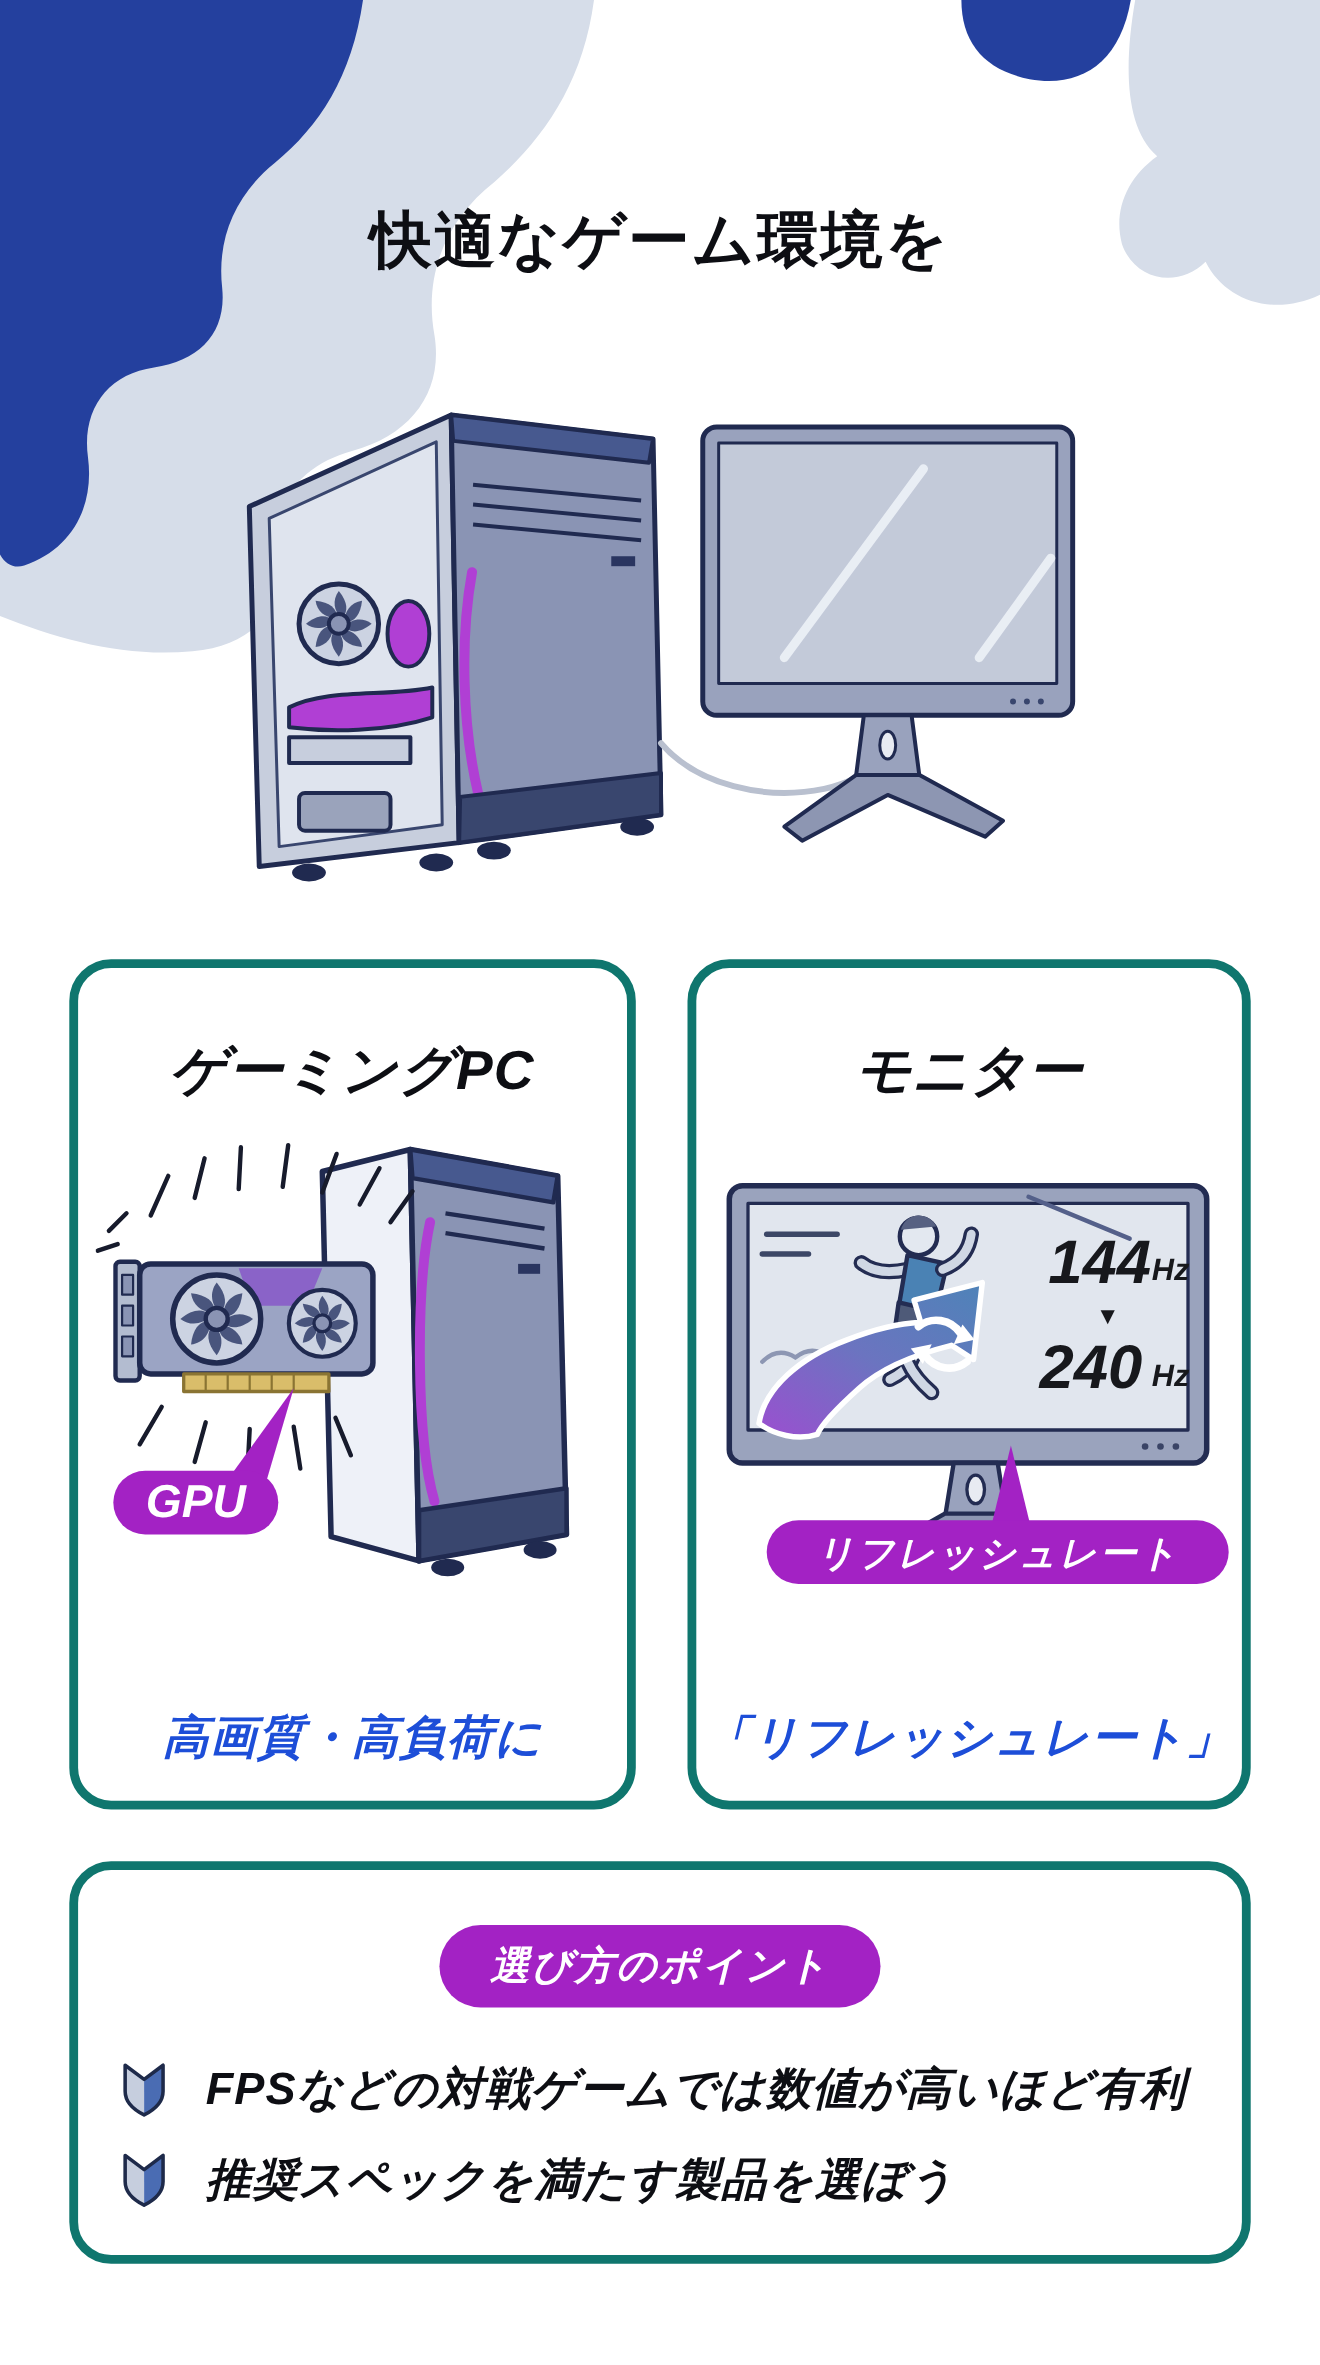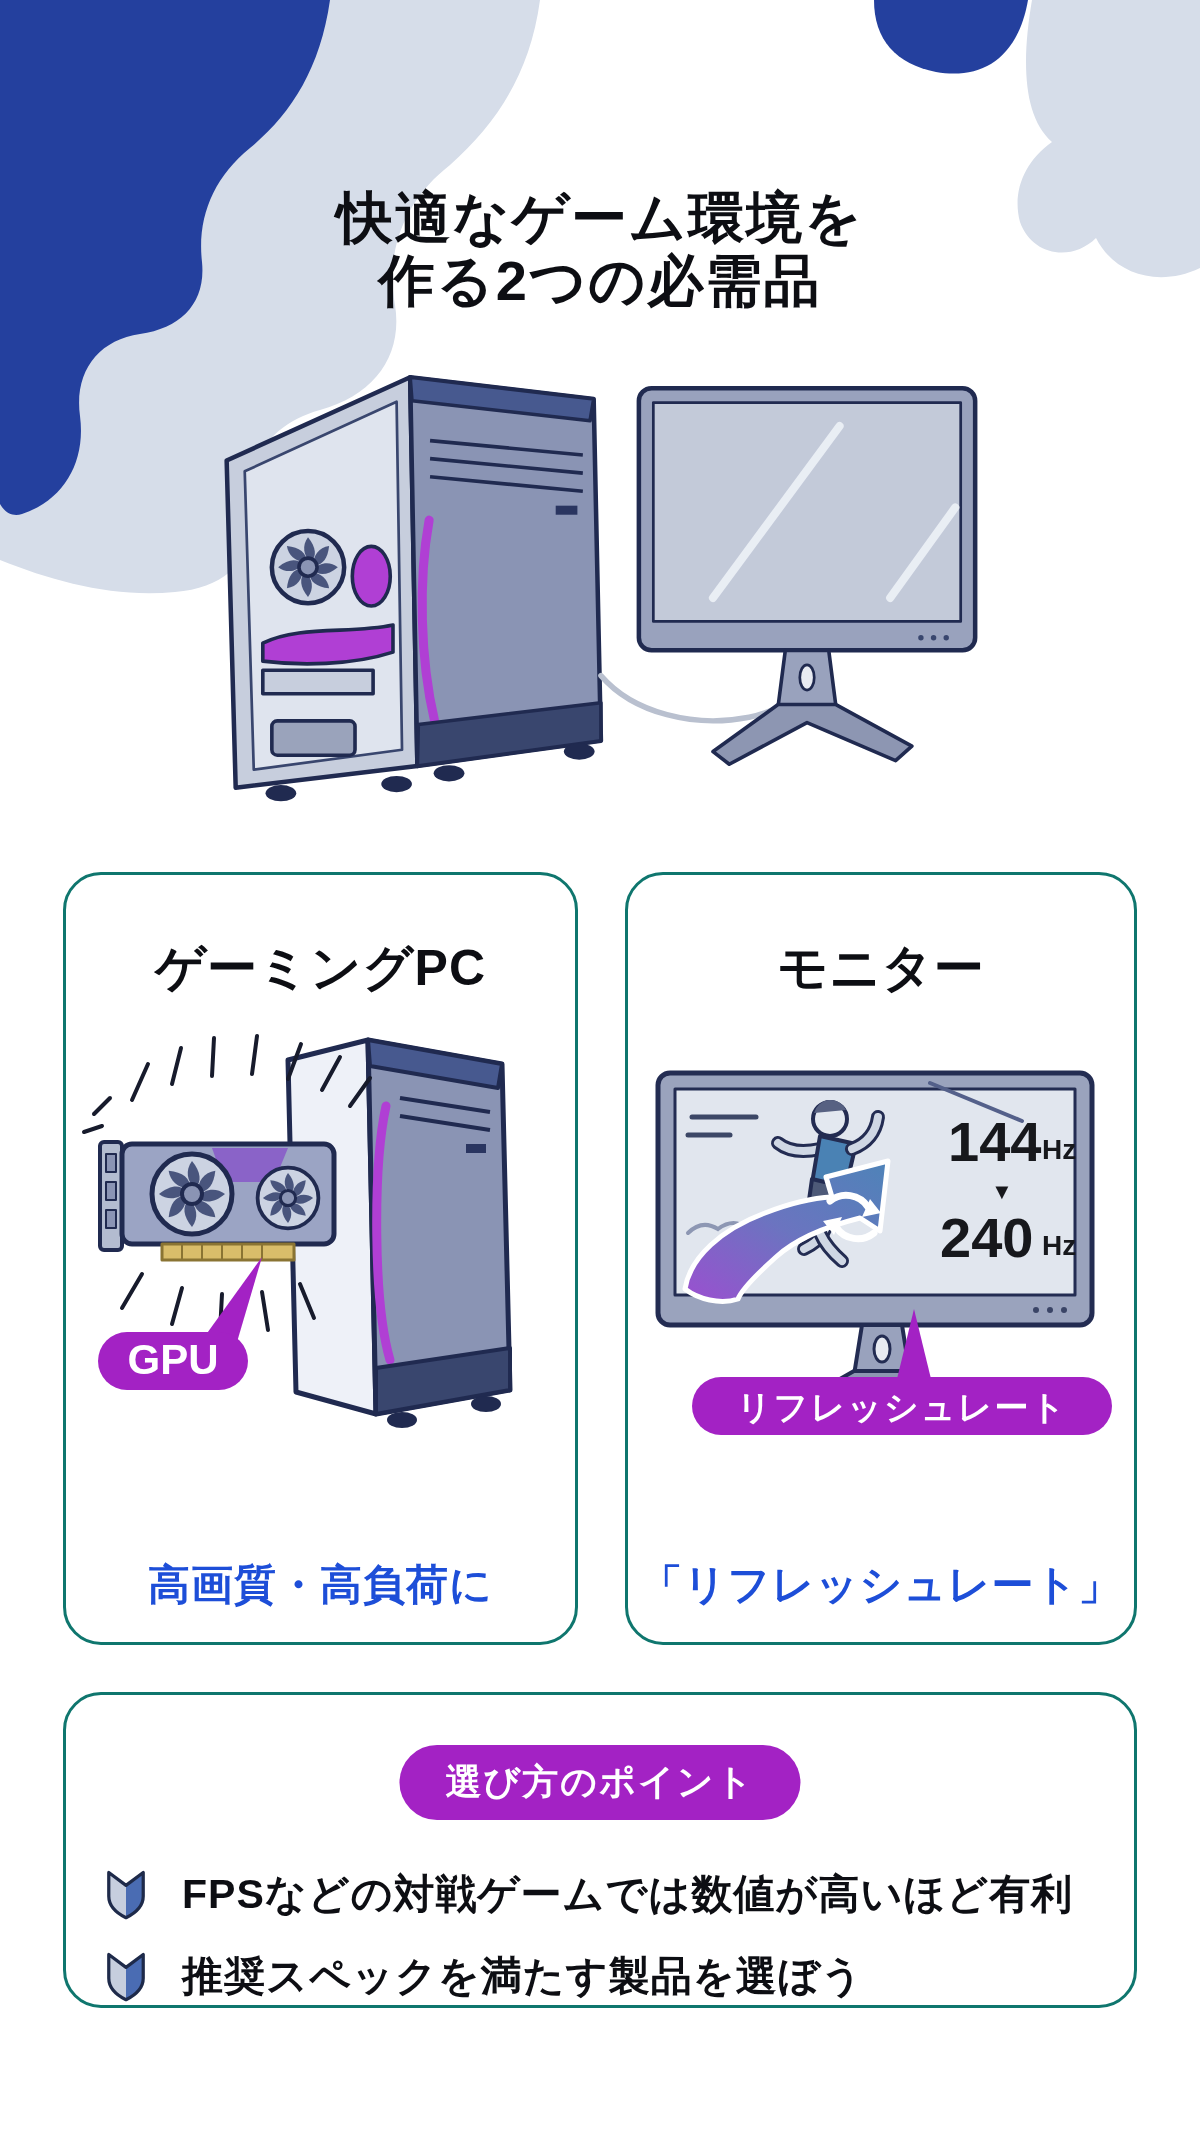--- a/index.html
+++ b/index.html
@@ -15,37 +15,38 @@
   .deco-tr{right:0;top:0;width:430px;height:300px;}
   
   .title{
     position:absolute;left:0;top:148px;width:1200px;text-align:center;
     font-size:56px;font-weight:900;line-height:1.14;letter-spacing:2px;color:#0d0e13;
   }
   
   .hero{position:absolute;left:166px;top:352px;width:868px;height:452px;}
   
   .card{
-    position:absolute;background:#fff;border:3px solid #0f766e;border-radius:38px;
+    position:absolute;background:#fff;border:8px solid #0f766e;border-radius:38px;
     box-sizing:border-box;
+    font-style:italic;
   }
   .card-pc{left:63px;top:872px;width:515px;height:773px;}
   .card-monitor{left:625px;top:872px;width:512px;height:773px;}
   .card-title{
     position:absolute;top:60px;left:0;width:100%;text-align:center;
     font-size:50px;font-weight:900;color:#0d0e13;letter-spacing:1px;
   }
   .card-caption{
     position:absolute;bottom:26px;left:0;width:100%;text-align:center;
     font-size:42px;font-weight:900;color:#1d4ed8;line-height:1.5;letter-spacing:1px;
   }
   .gpu-art{position:absolute;left:4px;top:122px;width:500px;height:440px;}
   .monitor-art{position:absolute;left:2px;top:146px;width:500px;height:436px;}
   
-  .card-points{left:63px;top:1692px;width:1074px;height:316px;}
+  .card-points{left:63px;top:1692px;width:1074px;height:366px;}
   .points-badge{
     position:absolute;top:50px;left:50%;transform:translateX(-50%);
     background:#a322c4;color:#fff;font-size:36px;font-weight:800;
     padding:13px 46px;border-radius:44px;letter-spacing:2px;white-space:nowrap;
   }
   .point-row{
     position:absolute;left:38px;height:58px;display:flex;align-items:center;gap:34px;
     font-size:41px;font-weight:800;color:#0d0e13;letter-spacing:1px;white-space:nowrap;
   }
   .point-row.row1{top:170px;}
@@ -83,21 +84,20 @@
   <path fill="#24409e" d="M0,0 L330,0 C320,70 290,115 250,148 C213,178 197,218 202,262 C206,302 182,328 140,334 C98,340 74,372 80,416 C86,462 64,500 22,514 C13,517 5,513 0,504 Z"></path>
 </svg>
 
 <svg class="deco deco-tr" viewBox="0 0 430 300">
   <path fill="#d6dde9" d="M262,0 L430,0 L430,268 C388,288 344,274 326,238 C302,262 262,256 250,222 C242,192 254,162 282,142 C252,116 252,58 262,0 Z"></path>
   <path fill="#24409e" d="M104,0 C104,40 126,64 166,72 C212,80 248,58 258,0 Z"></path>
 </svg>
 
 <h1 class="title">
   <span>快適なゲーム環境を</span><br>
-  <span>作る2つの必需品</span>
 </h1>
 
 <svg class="hero" viewBox="0 0 870 500">
   <g stroke-linejoin="round">
     <path d="M22,120 L225,28 L233,458 L32,482 Z" fill="#c7cedd" stroke="#202a50" stroke-width="5"></path>
     <path d="M42,132 L210,55 L216,440 L52,462 Z" fill="#dfe4ee" stroke="#39466e" stroke-width="3"></path>
     <use href="#fanG" transform="translate(112,238)"></use>
     <ellipse cx="182" cy="248" rx="21" ry="33" fill="#b03fd4" stroke="#202a50" stroke-width="4"></ellipse>
     <path d="M62,322 C102,302 160,312 206,302 L206,332 C160,347 102,347 62,342 Z" fill="#b03fd4" stroke="#202a50" stroke-width="4"></path>
     <rect x="62" y="352" width="122" height="26" fill="#c7cedd" stroke="#202a50" stroke-width="4"></rect>

